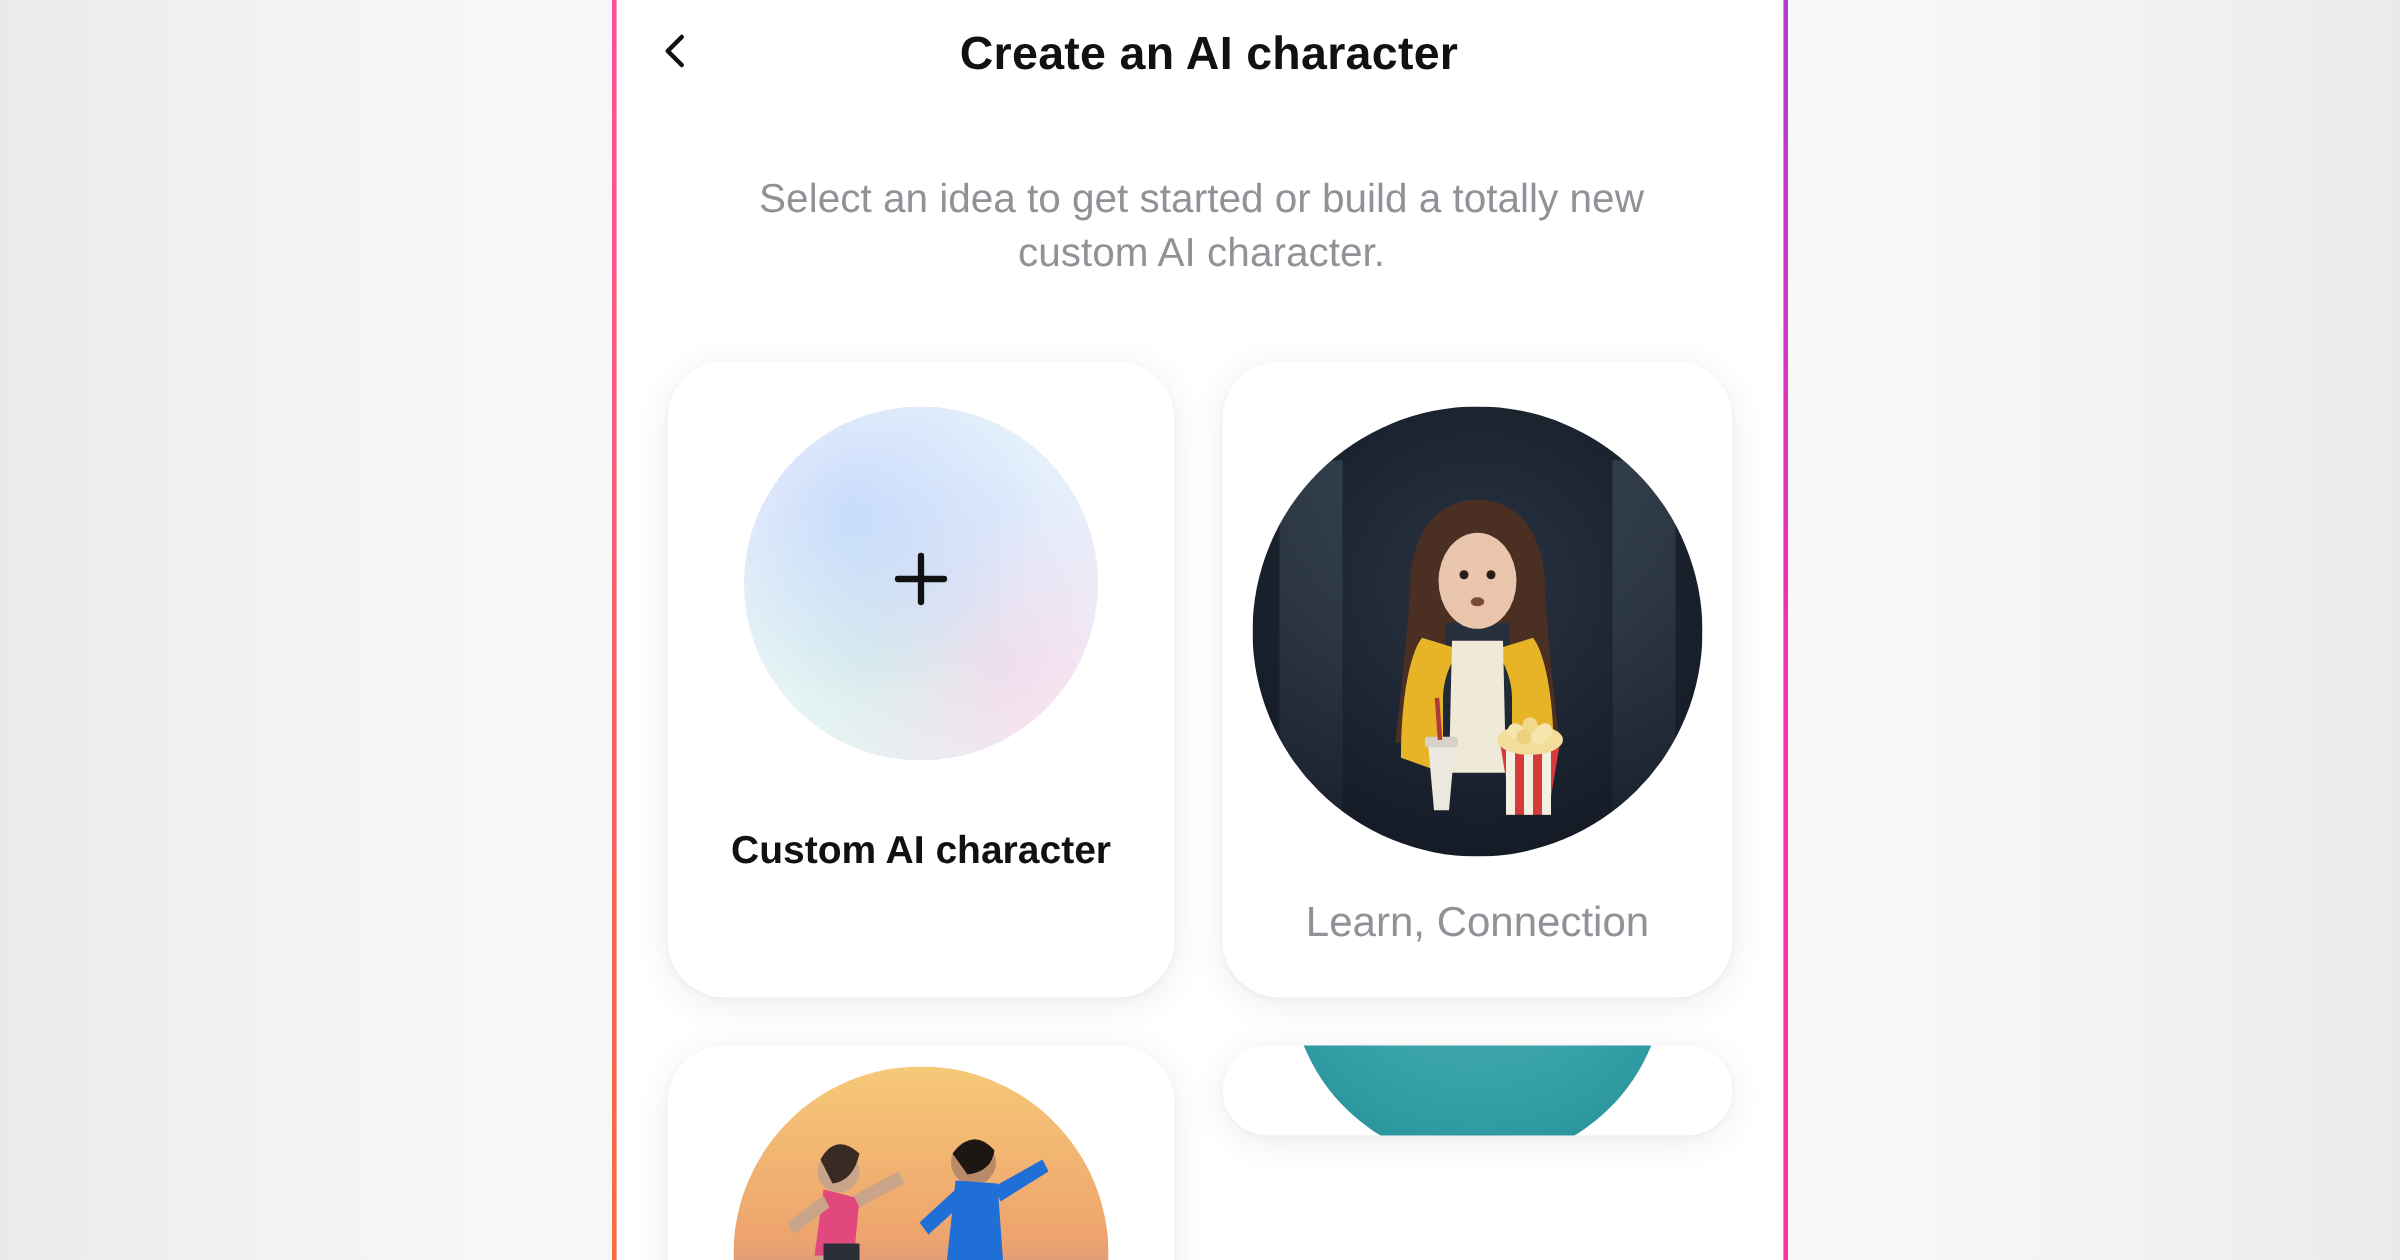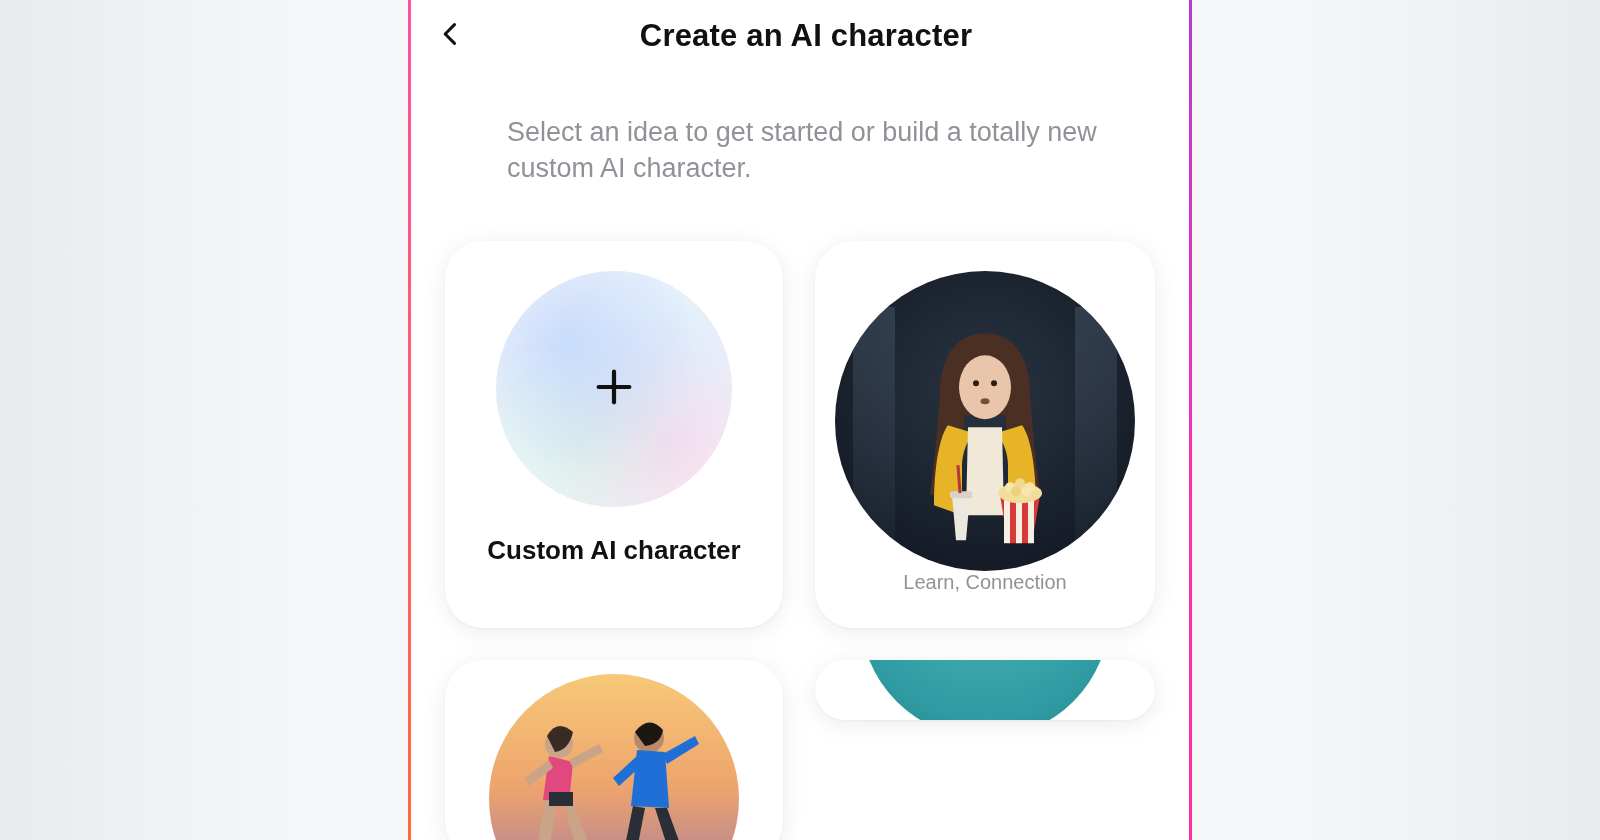--- a/index.html
+++ b/index.html
@@ -61,63 +61,63 @@
   .title {
     flex: 1;
     text-align: center;
     font-size: 31px;
     font-weight: 700;
     color: #111;
     letter-spacing: 0.2px;
     padding-right: 44px;
   }
   .subtitle {
-    text-align: left;
+    text-align: center;
     color: #8f9398;
     font-size: 27px;
     line-height: 1.35;
-    padding: 46px 60px 0 96px;
+    padding: 46px 60px 0 62px;
     font-weight: 400;
   }
   .grid {
     display: grid;
     grid-template-columns: 1fr 1fr;
     gap: 32px;
     padding: 54px 34px 0 34px;
   }
   .card {
     background: #ffffff;
     border-radius: 38px;
     box-shadow: 0 4px 24px rgba(0,0,0,0.08), 0 1px 3px rgba(0,0,0,0.04);
     display: flex;
     flex-direction: column;
     align-items: center;
     padding: 30px 20px 34px 20px;
     cursor: pointer;
   }
-  .card.short { padding-bottom: 30px; }
+  .card.short { padding-bottom: 30px; gap: 16px; }
   .avatar-circle {
     width: 236px; height: 236px;
     border-radius: 50%;
     overflow: hidden;
     position: relative;
     flex-shrink: 0;
   }
   .avatar-circle.large { width: 300px; height: 300px; }
   .card-title {
     font-size: 26px;
     font-weight: 700;
     color: #111;
     margin-top: 28px;
     text-align: center;
   }
   .card-sub {
-    font-size: 20px;
+    font-size: 28px;
     color: #8f9398;
-    margin-top: 0;
+    margin-top: 28px;
     text-align: left;
     font-weight: 400;
   }
   .custom-gradient {
     width: 100%; height: 100%;
     background:
       radial-gradient(circle at 30% 30%, rgba(170,200,255,0.55), rgba(170,200,255,0) 55%),
       radial-gradient(circle at 75% 28%, rgba(200,230,255,0.45), rgba(200,230,255,0) 55%),
       radial-gradient(circle at 35% 72%, rgba(190,240,225,0.45), rgba(190,240,225,0) 55%),
       radial-gradient(circle at 72% 72%, rgba(255,195,225,0.55), rgba(255,195,225,0) 55%),

